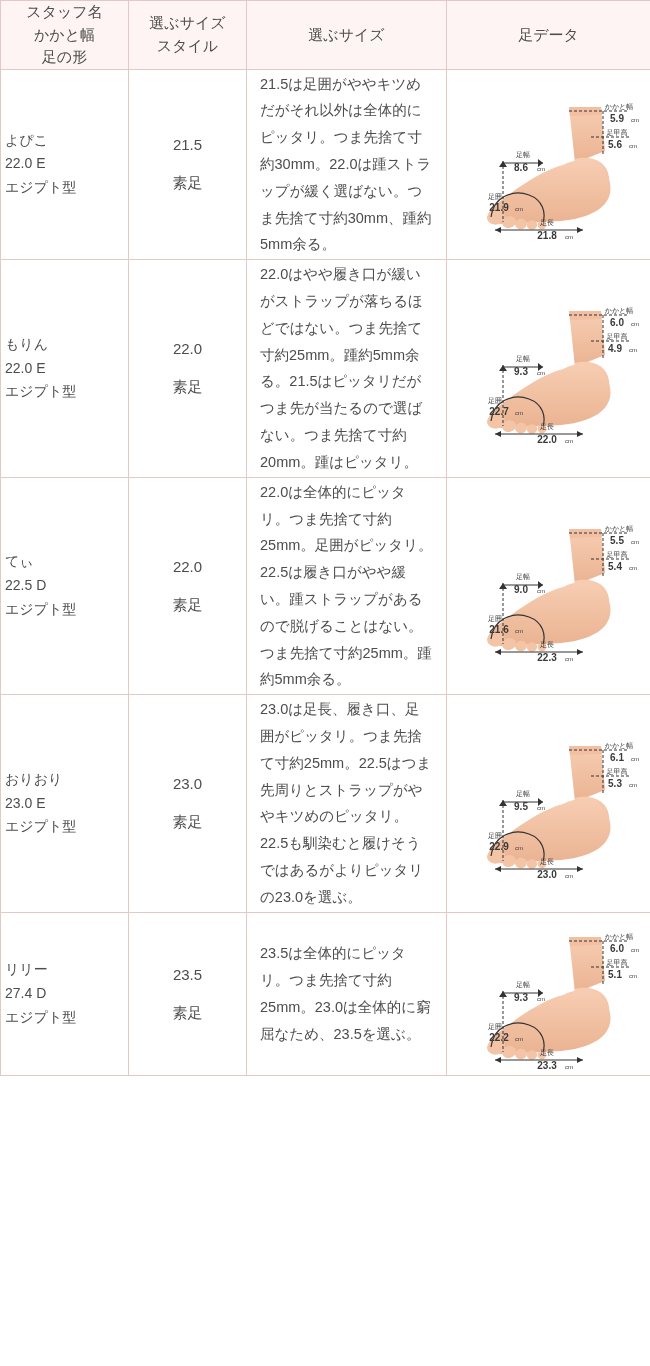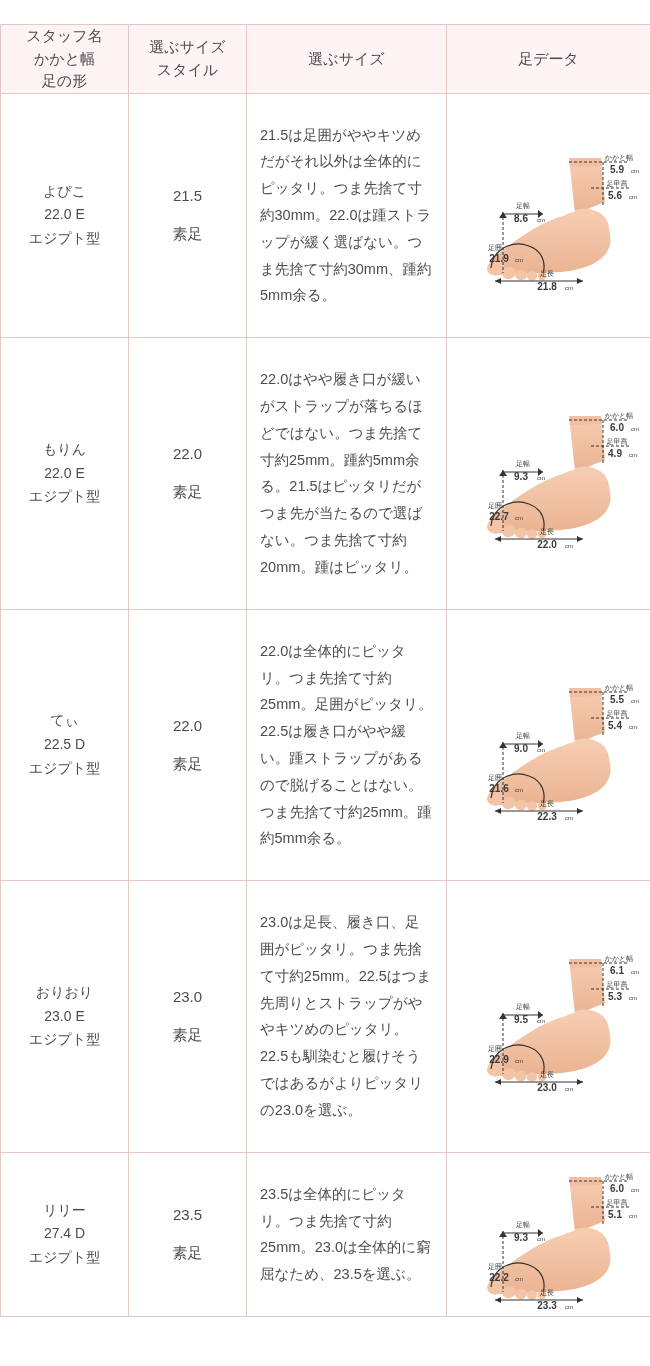--- a/index.html
+++ b/index.html
@@ -6,21 +6,20 @@
   html, body {
     margin: 0; padding: 0;
     width: 650px;
     background: #ffffff;
     font-family: "Liberation Sans", sans-serif;
   }
   .sheet {
     width: 650px;
     border-collapse: collapse;
     table-layout: fixed;
-    margin-top: 24px;
   }
   .sheet td, .sheet th {
     border: 1px solid #e3c9c6;
     vertical-align: middle;
     padding: 0;
   }
   
   col.c-staff  { width: 128px; }
   col.c-size   { width: 118px; }
   col.c-comment{ width: 200px; }
@@ -30,21 +29,21 @@
     background: #fdf4f3;
     text-align: center;
     color: #4d4d4d;
     font-size: 15px;
     line-height: 1.5;
     padding: 12px 4px;
   }
   .hdr-line { display: block; }
 
   td.staff {
-    text-align: center;
+    text-align: left;
     color: #4d4d4d;
     font-size: 14px;
     line-height: 1.7;
     padding: 7px 4px;
   }
   td.staff .nm { display: block; }
 
   td.size {
     text-align: center;
     color: #4d4d4d;
@@ -52,21 +51,21 @@
     line-height: 1.6;
     padding: 26px 4px;
   }
   td.size .sz { display: block; }
   td.size .sp { display: block; height: 14px; }
 
   td.comment {
     color: #4d4d4d;
     font-size: 14.5px;
     line-height: 1.85;
-    padding: 28px 13px;
+    padding: 1px 13px;
     text-align: left;
     vertical-align: middle;
   }
 
   td.data {
     padding: 6px 2px;
     text-align: center;
     vertical-align: middle;
   }
   .footwrap {

